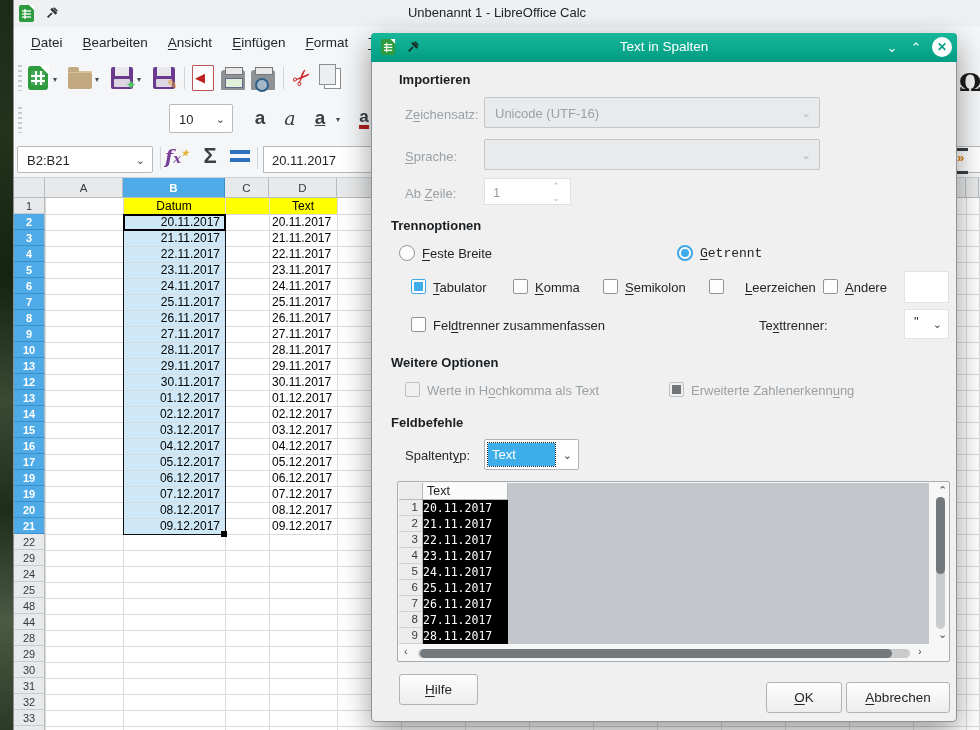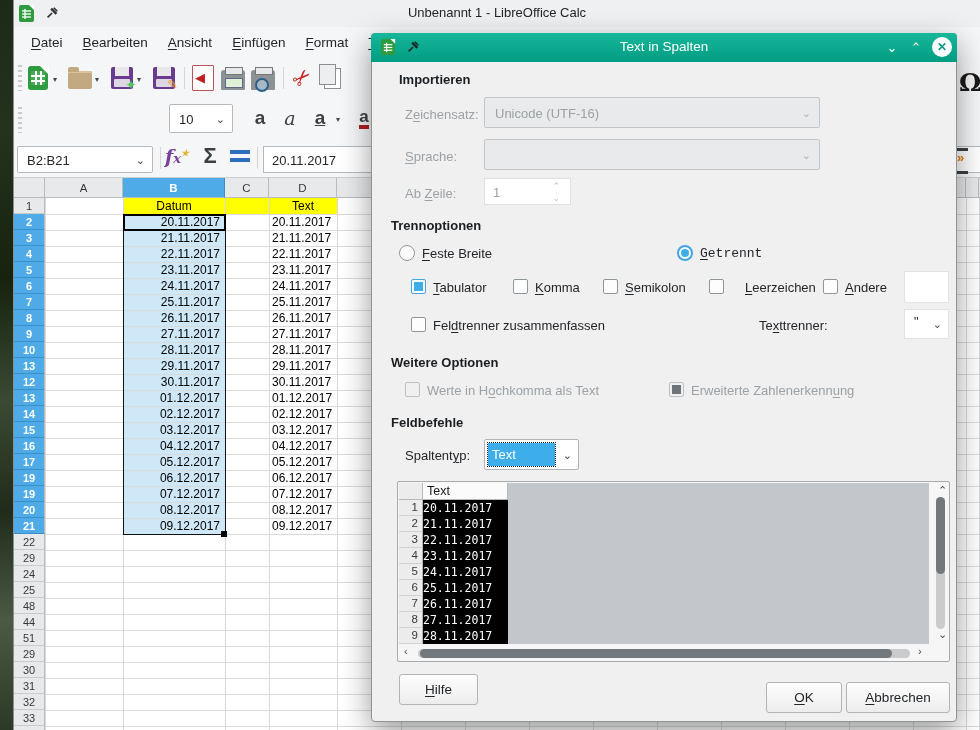--- a/index.html
+++ b/index.html
@@ -352,21 +352,21 @@
       <div class="rhead sel" style="top: 292px;">19</div>
       <div class="rhead sel" style="top: 308px;">19</div>
       <div class="rhead sel" style="top: 324px;">20</div>
       <div class="rhead sel" style="top: 340px;">21</div>
       <div class="rhead" style="top: 356px;">22</div>
       <div class="rhead" style="top: 372px;">29</div>
       <div class="rhead" style="top: 388px;">24</div>
       <div class="rhead" style="top: 404px;">25</div>
       <div class="rhead" style="top: 420px;">48</div>
       <div class="rhead" style="top: 436px;">44</div>
-      <div class="rhead" style="top: 452px;">51</div>
+      <div class="rhead" style="top: 452px;">28</div>
       <div class="rhead" style="top: 468px;">29</div>
       <div class="rhead" style="top: 484px;">30</div>
       <div class="rhead" style="top: 500px;">31</div>
       <div class="rhead" style="top: 516px;">32</div>
       <div class="rhead" style="top: 532px;">33</div>
       <div class="rhead" style="top: 548px;">34</div>
       <div class="celltext" style="left: 109px; top: 20px; width: 102px; text-align: center;">Datum</div>
       <div class="celltext" style="left: 255px; top: 20px; width: 68px; text-align: center;">Text</div>
       <div class="celltext" style="left: 111px; top: 36px; width: 95px; text-align: right;">20.11.2017</div>
       <div class="celltext" style="left: 258px; top: 36px; width: 62px; text-align: left;">20.11.2017</div>

